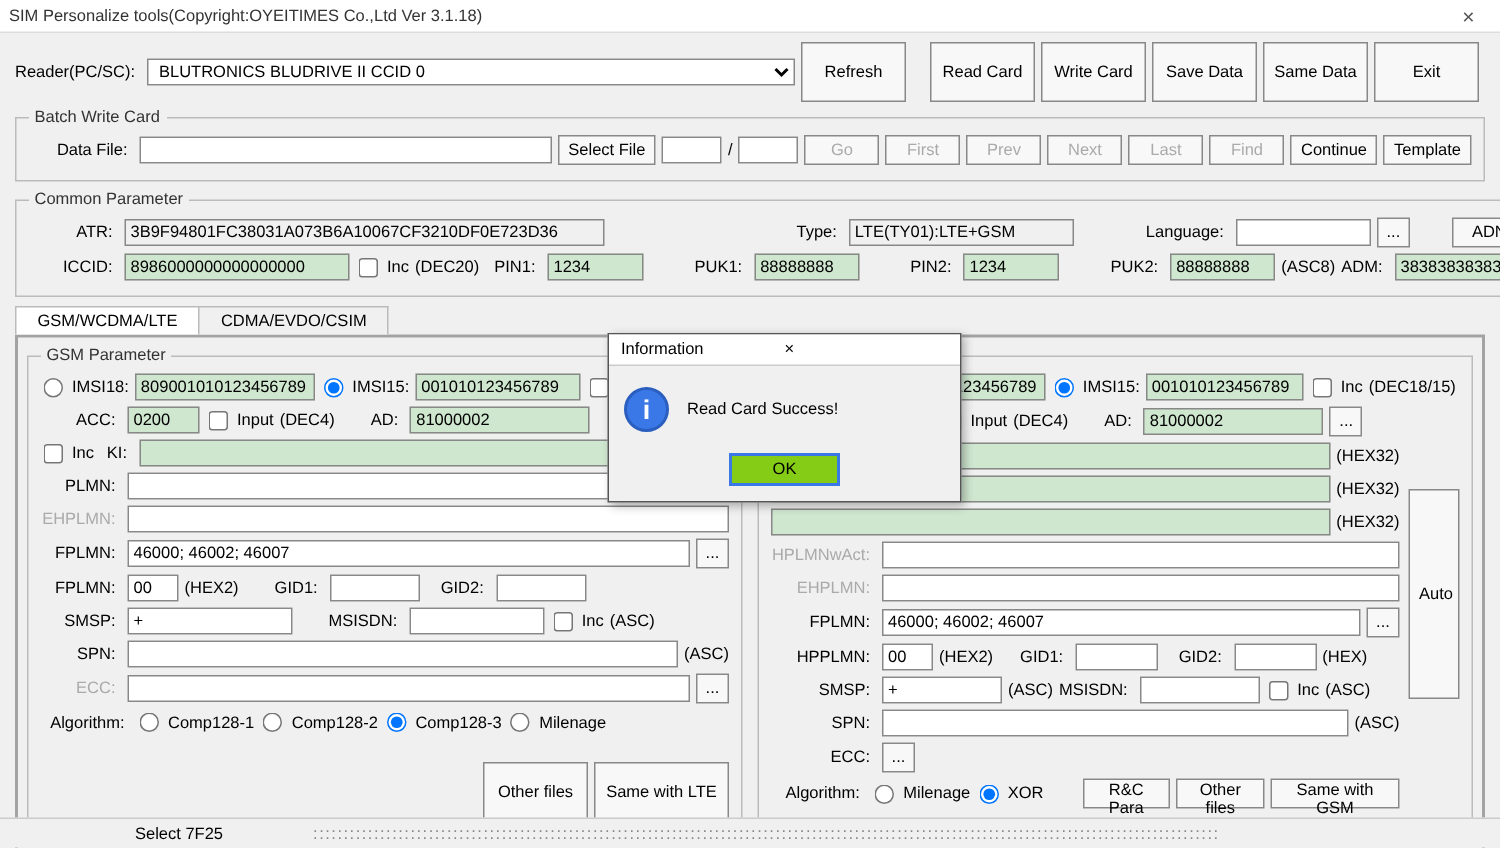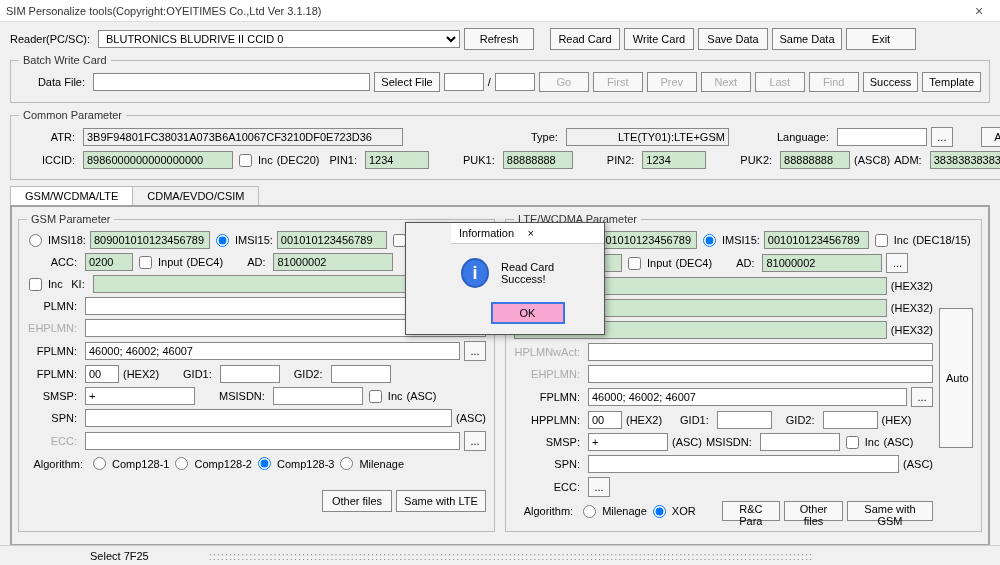--- a/index.html
+++ b/index.html
@@ -7,59 +7,59 @@
 .titlebar { height: 22px; background: #fff; border-bottom: 1px solid #ddd; display: flex; align-items: center; padding: 0 6px; }
 .titlebar .title { flex: 1; color: #333; }
 .titlebar .close { width: 30px; text-align: center; color: #555; font-size: 14px; cursor: pointer; }
 .content { padding: 6px 10px; }
 .row { display: flex; align-items: center; gap: 4px; margin-bottom: 4px; }
 label.lbl { display: inline-block; text-align: right; padding-right: 4px; white-space: nowrap; }
 label.disabled { color: #aaa; }
 input.txt, select.sel { border: 1px solid #888; background: #fff; height: 18px; padding: 1px 3px; }
 input.txt.green { background: #cfe6cf; }
 input.txt.ro { background: #f0f0f0; }
-button.btn { border: 1px solid #888; background: #f8f8f8; height: 22px; min-width: 70px; cursor: pointer; }
+button.btn { border: 1px solid #888; background: #f8f8f8; height: 40px; min-width: 70px; cursor: pointer; }
 button.btn.sm { min-width: 50px; height: 20px; }
 button.btn.xsm { min-width: 22px; height: 20px; padding: 0 4px; }
 button.btn:disabled { color: #aaa; }
 fieldset { border: 1px solid #bbb; margin: 0 0 6px 0; padding: 6px 8px; }
 legend { padding: 0 4px; color: #333; }
 .tabs { display: flex; margin-top: 2px; }
 .tab { border: 1px solid #bbb; border-bottom: none; background: #f0f0f0; padding: 3px 14px; margin-right: -1px; cursor: pointer; }
 .tab.active { background: #fff; }
 .tabbody { border: 2px solid #a3a3a3; padding: 6px; background: #f0f0f0; }
 .cols { display: flex; gap: 10px; }
 .col { flex: 1; min-width: 0; }
 .chk { margin: 0 2px 0 2px; }
 .statusbar { position: absolute; bottom: 0; left: 0; right: 0; height: 20px; border-top: 1px solid #ccc; display: flex; align-items: center; padding-left: 90px; font-size: 11px; background: #f0f0f0; }
 .dashes { color: #888; letter-spacing: 1px; margin-left: 60px; }
 
-.dialog { position: absolute; left: 405px; top: 222px; width: 200px; background: #f0f0f0; border: 1px solid #555; box-shadow: 2px 2px 6px rgba(0,0,0,0.3); z-index: 50; padding-left: 45px; }
+.dialog { position: absolute; left: 405px; top: 222px; width: 236px; background: #f0f0f0; border: 1px solid #555; box-shadow: 2px 2px 6px rgba(0,0,0,0.3); z-index: 50; }
 .dialog .dtitle { background: #fff; border-bottom: 1px solid #ccc; padding: 4px 8px; display: flex; align-items: center; }
 .dialog .dtitle span { flex: 1; }
 .dialog .dbody { display: flex; align-items: center; padding: 14px 10px; gap: 12px; }
 .dialog .dicon { width: 30px; height: 30px; border-radius: 50%; background: #3b78e7; color: #fff; font-weight: bold; font-size: 18px; display: flex; align-items: center; justify-content: center; border: 2px solid #2a5fc0; }
 .dialog .dfoot { text-align: center; padding-bottom: 10px; }
-.dialog .dfoot button { min-width: 74px; height: 22px; border: 2px solid #3b78e7; background: #f9a8d4; cursor: pointer; }
+.dialog .dfoot button { min-width: 74px; height: 22px; border: 2px solid #3b78e7; background: #84cc16; cursor: pointer; }
 .auto-btn { width: 34px; height: 140px; writing-mode: horizontal-tb; border: 1px solid #888; background: #f8f8f8; cursor: pointer; }
 .flex1 { flex: 1; min-width: 0; }
 </style>
 </head>
 <body>
 
 <div class="titlebar">
   <span class="title">SIM Personalize tools(Copyright:OYEITIMES Co.,Ltd Ver 3.1.18)</span>
   <span class="close">×</span>
 </div>
 
 <div class="content">
 
   <div class="row">
     <label class="lbl" style="width:84px">Reader(PC/SC):</label>
-    <select class="sel" style="width:362px"><option>BLUTRONICS BLUDRIVE II CCID 0</option></select>
+    <select class="sel" style="width:432px"><option>BLUTRONICS BLUDRIVE II CCID 0</option></select>
     <button class="btn">Refresh</button>
     <div style="width:8px"></div>
     <button class="btn">Read Card</button>
     <button class="btn">Write Card</button>
     <button class="btn">Save Data</button>
     <button class="btn">Same Data</button>
     <button class="btn">Exit</button>
   </div>
 
   <fieldset>
@@ -70,33 +70,33 @@
       <button class="btn sm">Select File</button>
       <input class="txt" style="width: 40px;">
       <span>/</span>
       <input class="txt" style="width: 40px;">
       <button class="btn sm" disabled="">Go</button>
       <button class="btn sm" disabled="">First</button>
       <button class="btn sm" disabled="">Prev</button>
       <button class="btn sm" disabled="">Next</button>
       <button class="btn sm" disabled="">Last</button>
       <button class="btn sm" disabled="">Find</button>
-      <button class="btn sm">Success</button>
+      <button class="btn sm">Continue</button>
       <button class="btn sm">Template</button>
     </div>
   </fieldset>
 
   <fieldset>
     <legend>Common Parameter</legend>
     <div class="row">
       <label class="lbl" style="width:60px">ATR:</label>
       <input class="txt ro" style="width: 320px;" value="3B9F94801FC38031A073B6A10067CF3210DF0E723D36">
       <div style="width:120px"></div>
       <label class="lbl">Type:</label>
-      <input class="txt ro" style="width: 163px; text-align: right;" value="LTE(TY01):LTE+GSM">
+      <input class="txt ro" style="width: 150px;" value="LTE(TY01):LTE+GSM">
       <div style="width:40px"></div>
       <label class="lbl">Language:</label>
       <input class="txt" style="width: 90px;">
       <button class="btn xsm">...</button>
       <div style="width:20px"></div>
       <button class="btn sm">ADN</button>
     </div>
     <div class="row">
       <label class="lbl" style="width:60px">ICCID:</label>
       <input class="txt green" style="width: 150px;" value="8986000000000000000">

